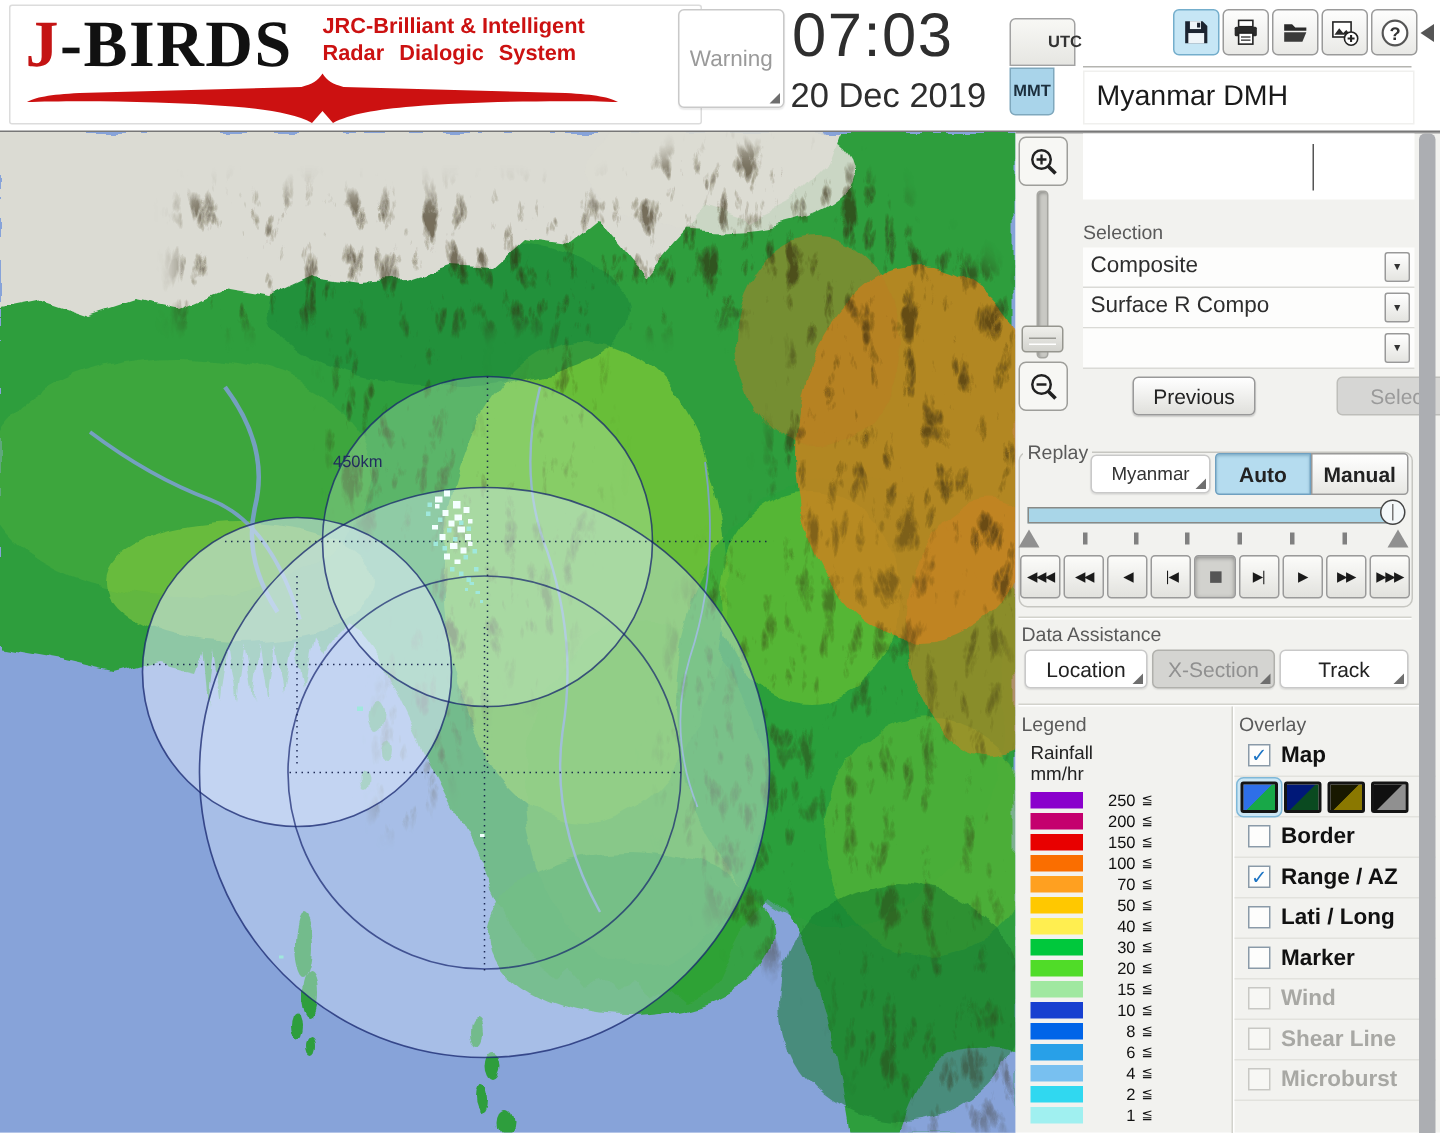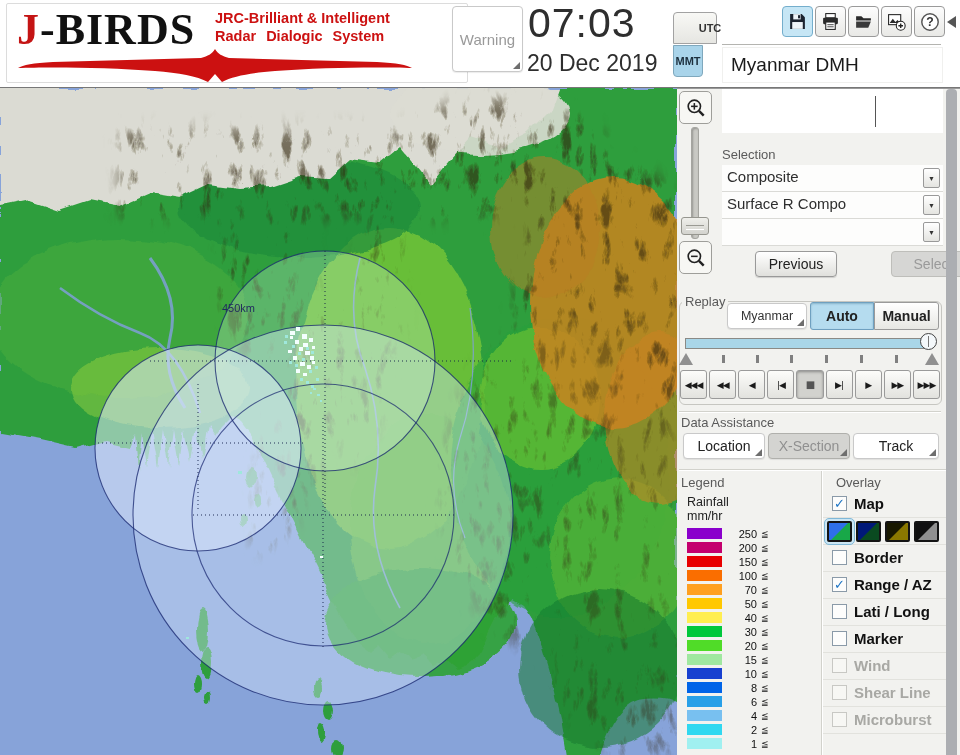--- a/index.html
+++ b/index.html
@@ -92,21 +92,21 @@
   #da-label{left:4px;top:326px;}
   .dabtn{position:absolute;top:344px;height:26px;font-size:14px;color:#222;display:flex;align-items:center;justify-content:center;}
   #loc-btn{left:6px;width:82px;}
   #xsec-btn{left:91px;width:82px;background:#d4d4d1;color:#909090;border-color:#b0b0ac;}
   #track-btn{left:176px;width:86px;}
 
   .groove{position:absolute;background:#d2d2cc;box-shadow:0 1px 0 #fff;}
   #vgroove{position:absolute;left:144px;top:382px;width:1px;height:285px;background:#d2d2cc;box-shadow:1px 0 0 #fff;}
 
   #legend-label{left:4px;top:386px;}
-  #overlay-label{left:159px;top:386px;}
+  #overlay-label{left:149px;top:386px;}
   #legend-title{position:absolute;left:10px;top:406px;font-size:12.5px;color:#222;line-height:14px;}
   #legend-rows{position:absolute;left:8px;top:439px;width:130px;}
   .lrow{position:relative;height:12px;margin-bottom:2px;}
   .lsw{position:absolute;left:2px;top:0;width:35px;height:11px;}
   .lval{position:absolute;left:36px;top:0;width:36px;font-size:11px;color:#111;text-align:right;line-height:12px;}
   .lsym{position:absolute;left:76px;top:0;font-size:9px;color:#111;line-height:12px;font-family:"DejaVu Sans",sans-serif;}
 
   #overlay-rows{position:absolute;left:146px;top:402px;width:134px;}
   .orow{position:relative;height:27px;border-bottom:1px solid #e2e2dd;}
   .cb{position:absolute;left:9px;top:5px;width:15px;height:15px;background:#fdfdfc;border:1px solid #8a9aa8;

